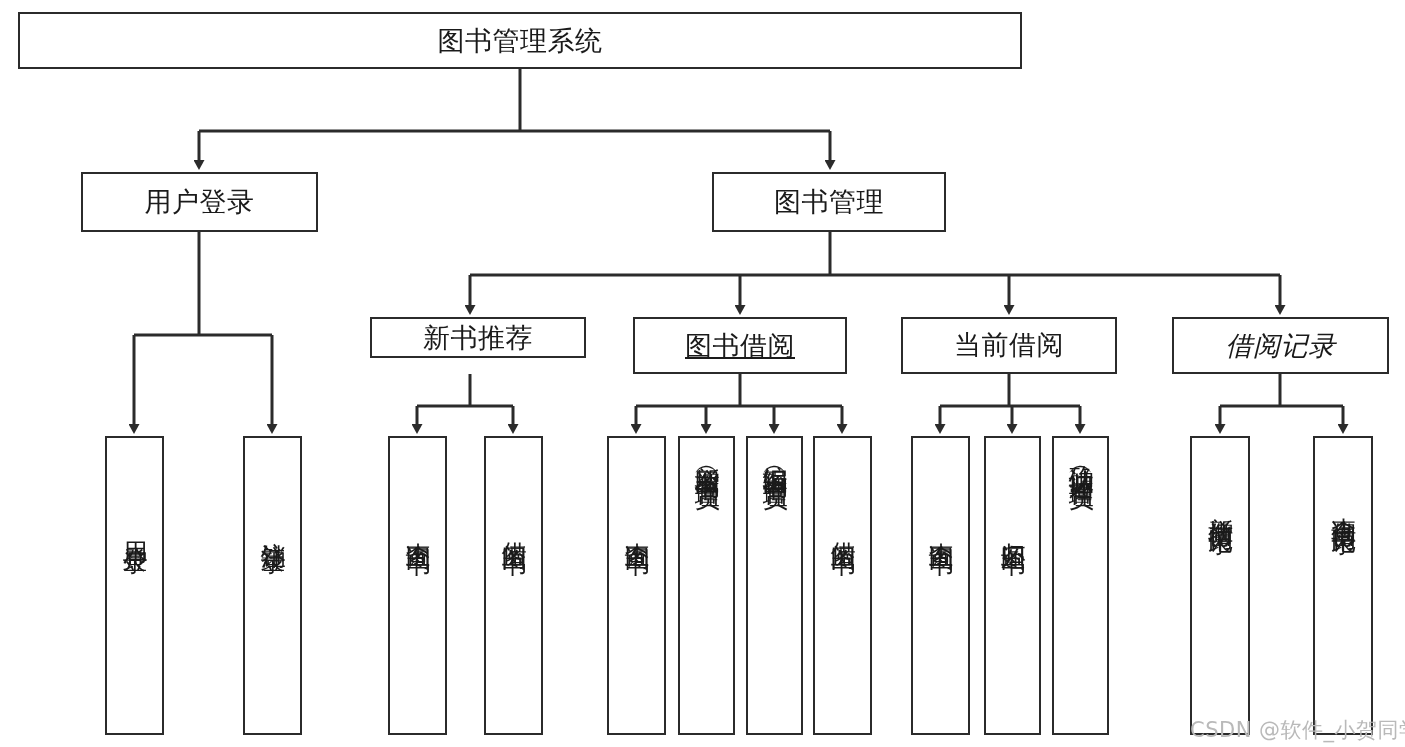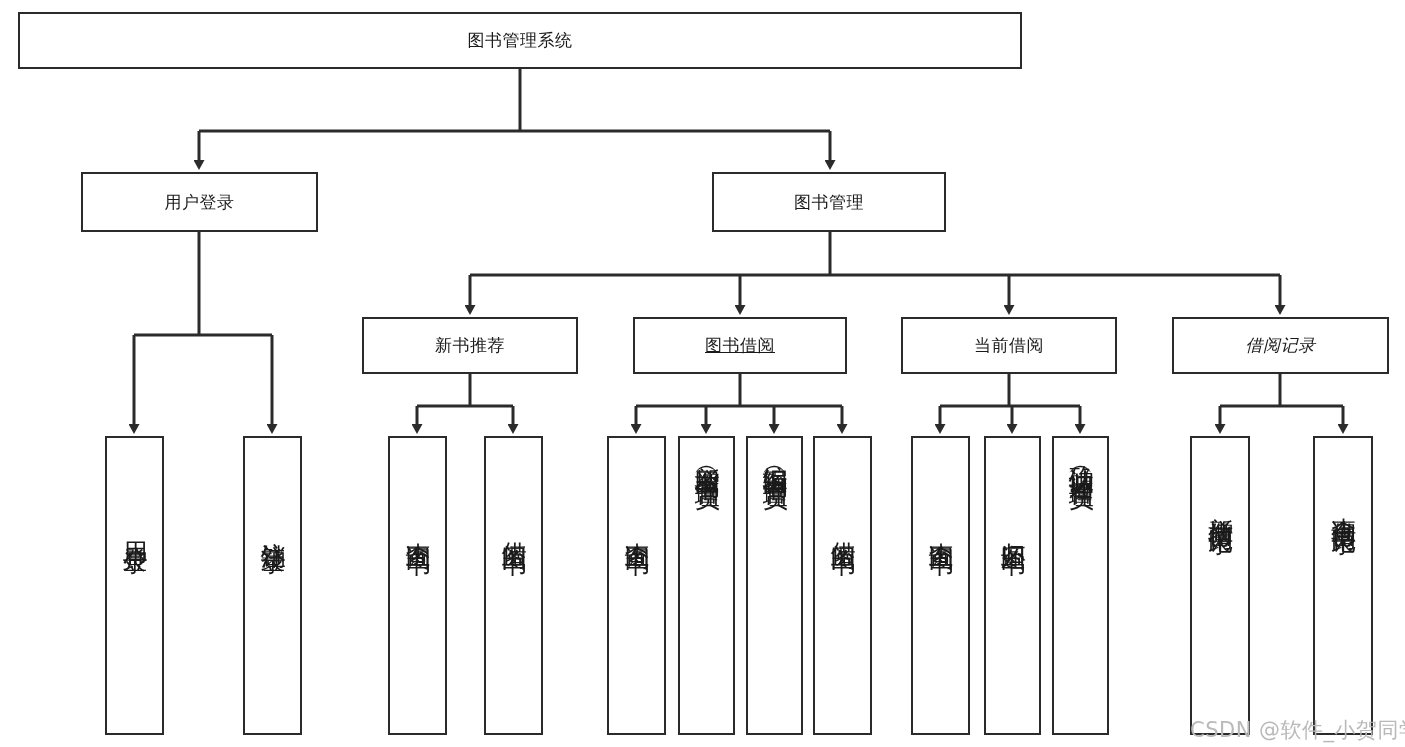--- a/index.html
+++ b/index.html
@@ -30,21 +30,21 @@
     position: absolute;
     box-sizing: border-box;
     border: 2.5px solid #2b2b2b;
     background: #ffffff;
     display: flex;
     align-items: center;
     justify-content: center;
     color: #1a1a1a;
   }
   .node.horizontal .label {
-    font-size: 17px;
+    font-size: 27px;
     line-height: 1.1;
     letter-spacing: 0.5px;
     white-space: nowrap;
   }
   .node.vertical {
     align-items: flex-start;
     justify-content: center;
     padding-top: 4px;
   }
   .node.vertical .label {
@@ -133,27 +133,27 @@
     <span class="label">图书管理系统</span>
   </div>
 
   <div class="node horizontal" style="left: 81px; top: 172px; width: 237px; height: 60px;">
     <span class="label">用户登录</span>
   </div>
   <div class="node horizontal" style="left: 712px; top: 172px; width: 234px; height: 60px; text-align: center;">
     <span class="label">图书管理</span>
   </div>
 
-  <div class="node horizontal" style="left: 362px; top: 317px; width: 216px; height: 57px;">
+  <div class="node horizontal" style="left: 370px; top: 317px; width: 216px; height: 41px;">
     <span class="label">新书推荐</span>
   </div>
   <div class="node horizontal" style="left: 633px; top: 317px; width: 214px; height: 57px; text-decoration: underline;">
     <span class="label">图书借阅</span>
   </div>
-  <div class="node horizontal" style="left: 901px; top: 317px; width: 216px; height: 57px;">
+  <div class="node horizontal" style="left: 901px; top: 317px; width: 216px; height: 57px; font-family: Liberation Serif, serif;">
     <span class="label">当前借阅</span>
   </div>
   <div class="node horizontal" style="left: 1172px; top: 317px; width: 217px; height: 57px; font-style: italic;">
     <span class="label">借阅记录</span>
   </div>
 
   <div class="node vertical mid" style="left: 105px; top: 436px; width: 59px; height: 299px;">
     <span class="label">用户登录</span>
   </div>
   <div class="node vertical mid" style="left: 243px; top: 436px; width: 59px; height: 299px;">

